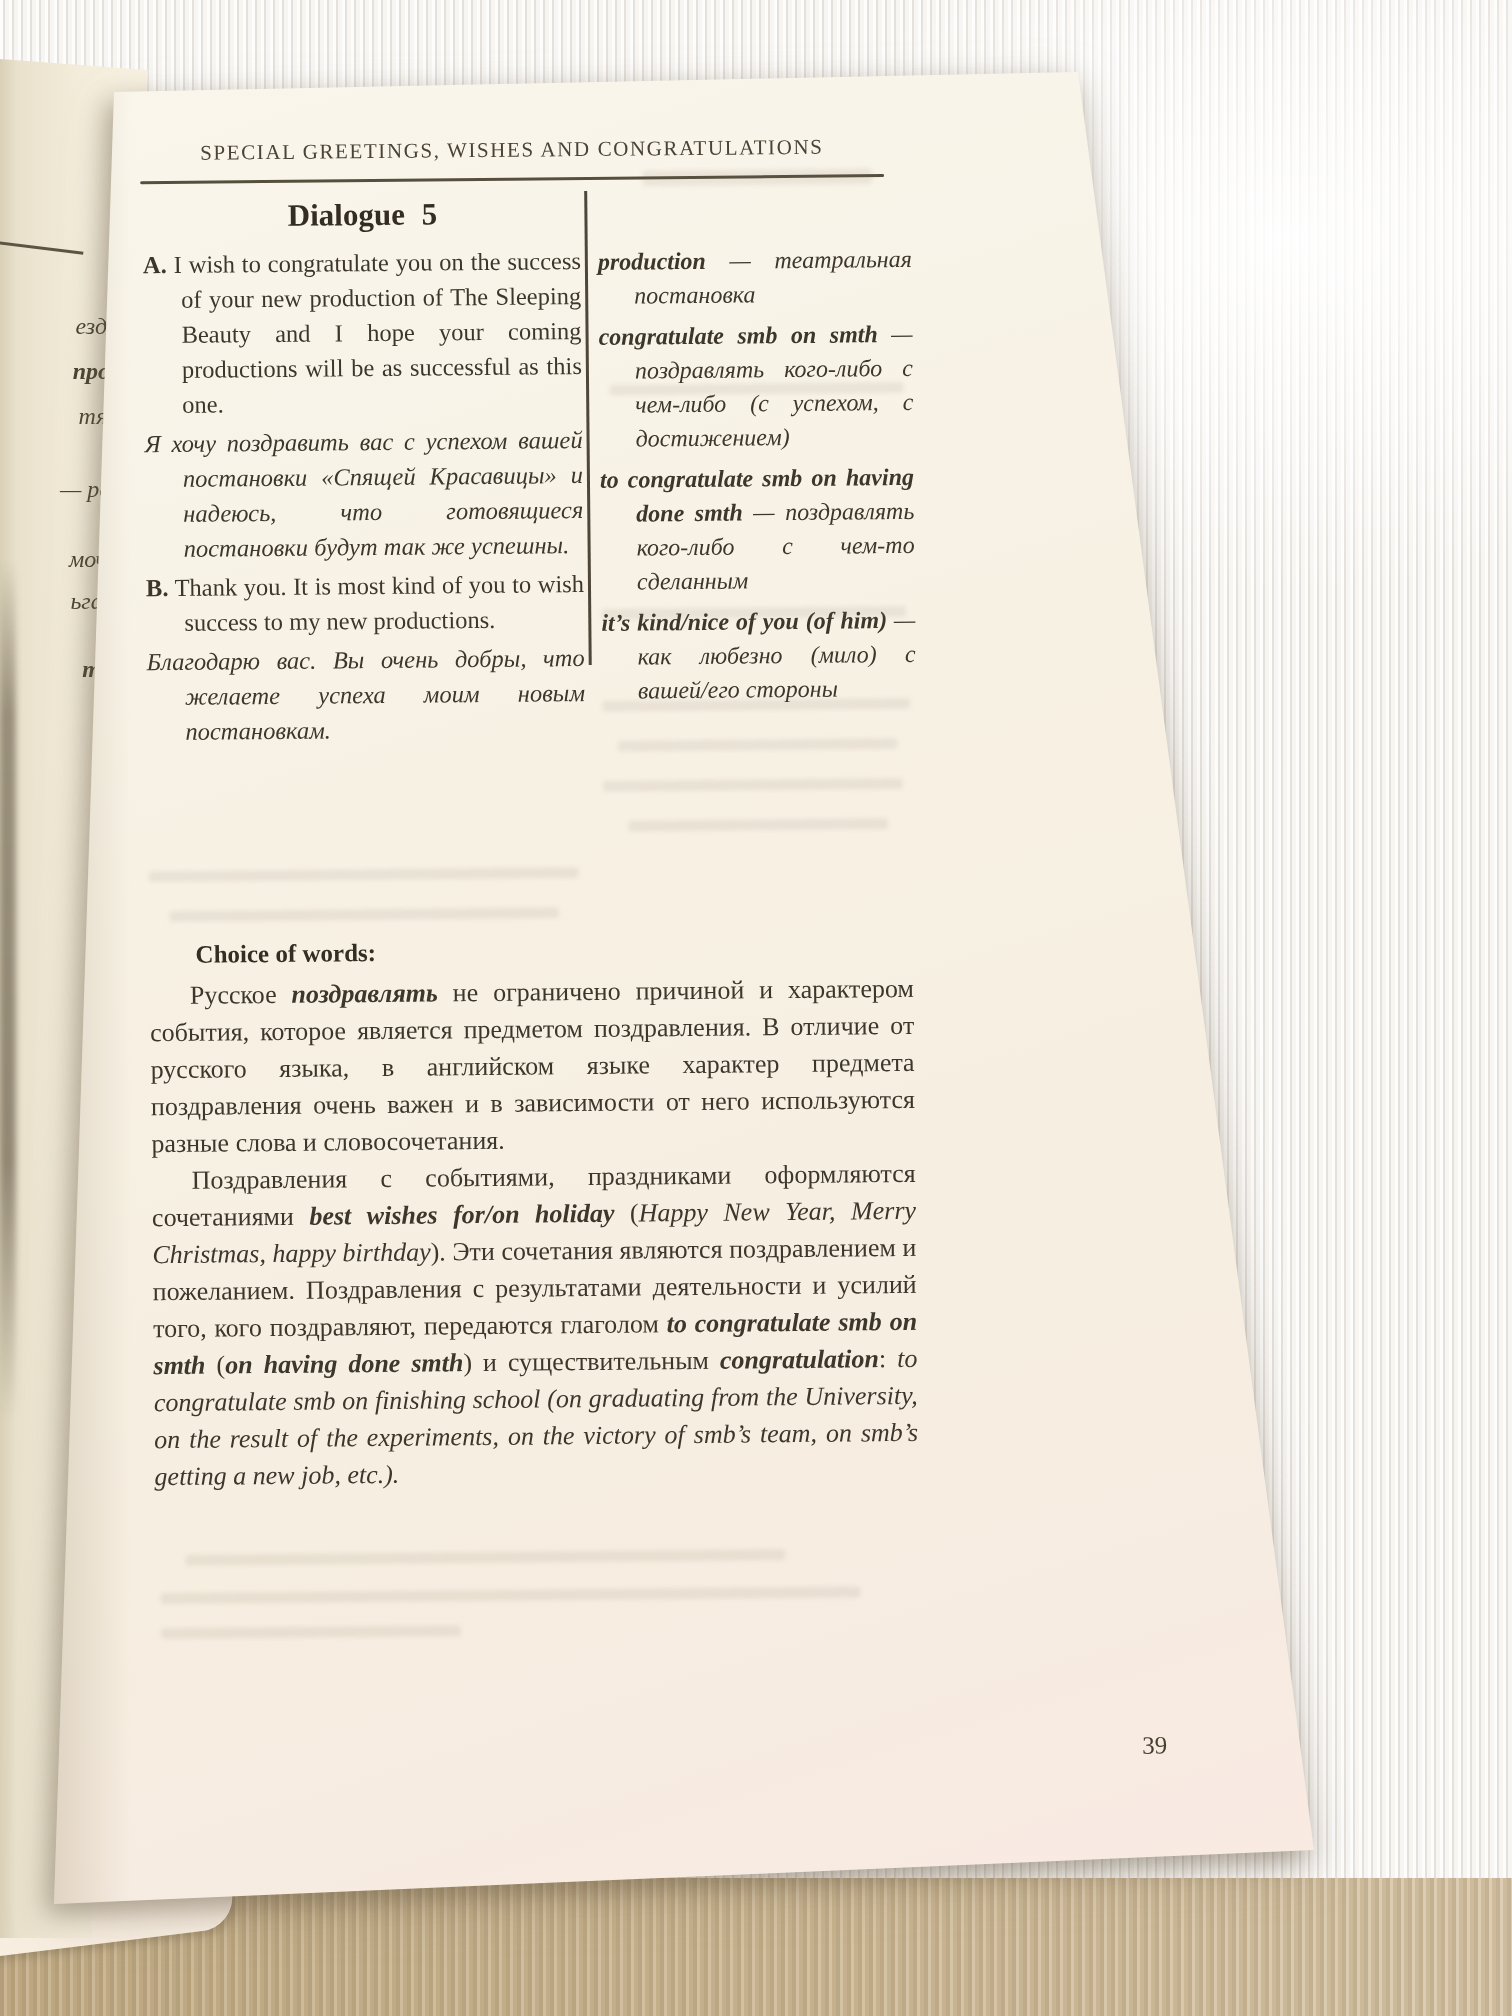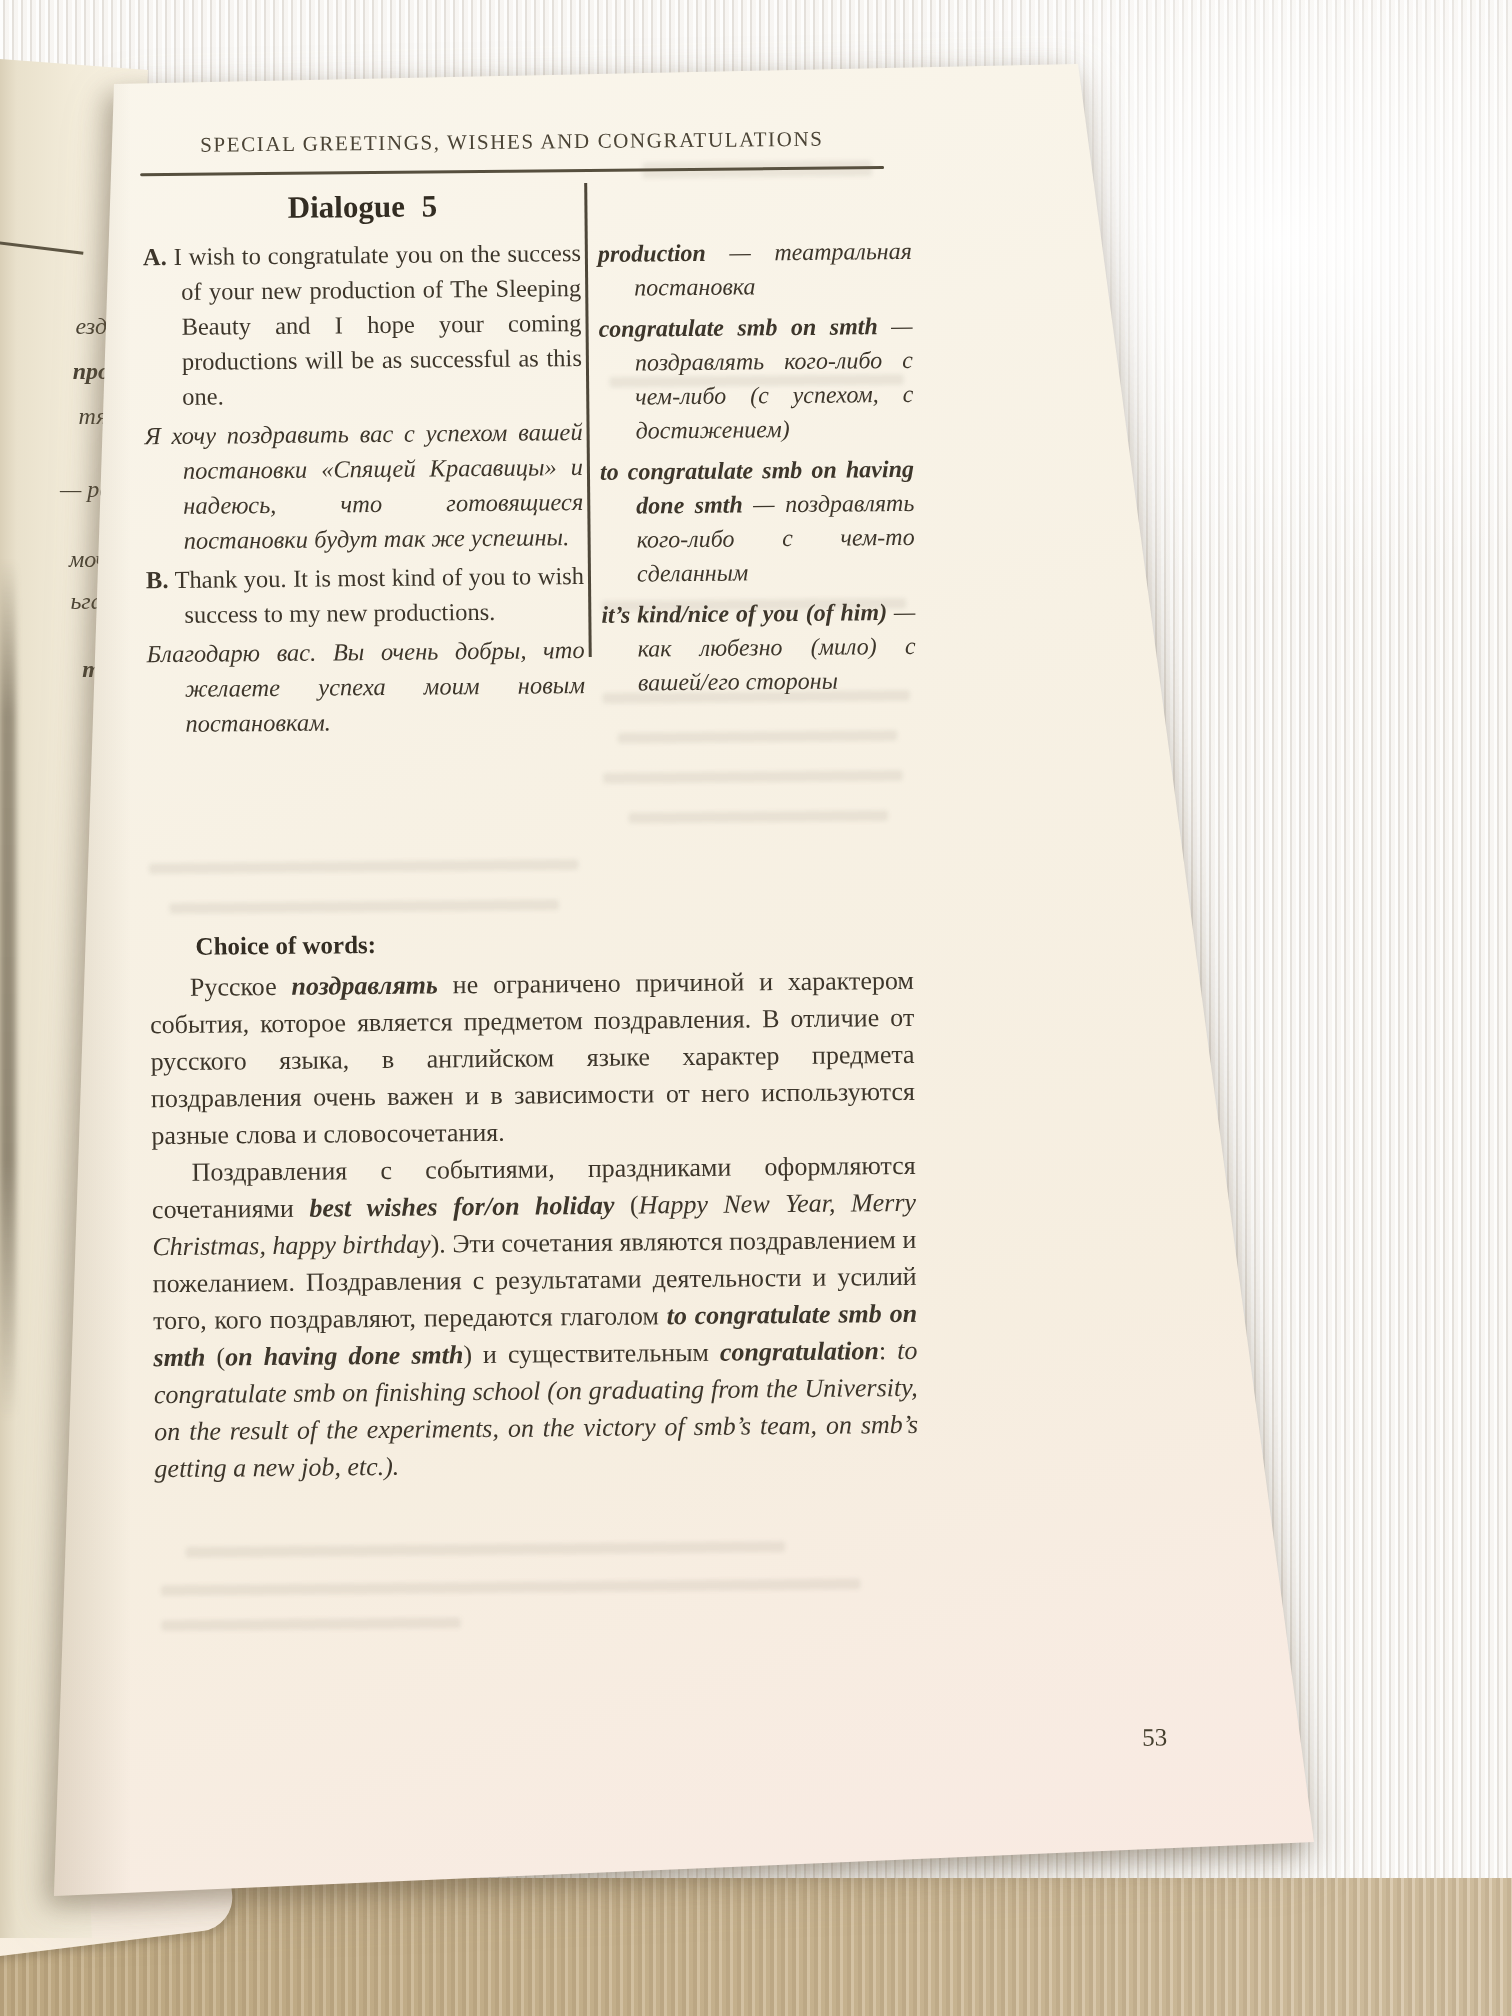--- a/index.html
+++ b/index.html
@@ -29,21 +29,21 @@
     background:linear-gradient(180deg,rgba(80,70,52,0) 0%,rgba(80,70,52,0.5) 18%,rgba(80,70,52,0.55) 70%,rgba(80,70,52,0) 100%);
     filter:blur(3px);}
   .left-rule{position:absolute;left:0;top:182px;width:96px;height:3px;background:#5d5543;
     transform:rotate(7deg);transform-origin:left center;}
   .frag{position:absolute;right:30px;font-style:italic;font-size:24px;color:#4a4334;white-space:nowrap;}
   .frag.f0{top:255px;} .frag.f1{top:300px;font-weight:bold;} .frag.f2{top:345px;}
   .frag.f3{top:418px;} .frag.f4{top:488px;} .frag.f5{top:530px;}
   .frag.f6{top:598px;font-weight:bold;} .frag.f7{top:668px;}
 
   
-  .page-wrap{position:absolute;left:40px;top:40px;width:1300px;height:1912px;
+  .page-wrap{position:absolute;left:40px;top:48px;width:1300px;height:1912px;
     filter:drop-shadow(-8px 10px 12px rgba(95,82,60,0.38)) drop-shadow(4px 14px 22px rgba(120,105,80,0.25));}
   .page{position:absolute;inset:0;
     clip-path:polygon(74px 44px, 1038px 24px, 1274px 1802px, 14px 1856px);
     background-image:
       linear-gradient(90deg, rgba(150,132,100,0.28) 0%, rgba(150,132,100,0) 7%),
       linear-gradient(163deg,#faf6ec 0%, #f7f1e4 38%, #f6eee0 68%, #f8ebe2 88%, #f9e9e1 100%);}
   .content{position:absolute;inset:0;transform:rotate(-0.55deg);color:#3d362b;}
 
   .header-title{position:absolute;top:88px;left:118px;width:724px;text-align:center;
     font-size:21px;letter-spacing:1.6px;color:#4b4436;white-space:nowrap;}
@@ -131,21 +131,21 @@
           <p><span class="b i">to congratulate smb on having done smth</span><span class="i"> — поздравлять кого-либо с чем-то сделанным</span></p>
           <p><span class="b i">it’s kind/nice of you (of him)</span><span class="i"> — как любезно (мило) с вашей/его стороны</span></p>
         </div>
 
         <div class="choice">
           <p class="choice-heading">Choice of words:</p>
           <p class="para" lang="ru"><span>Русское </span><span class="b i">поздравлять</span><span> не ограничено причиной и характером события, которое является предметом поздравления. В отличие от русского языка, в английском языке характер предмета поздравления очень важен и в зависимости от него используются разные слова и словосочетания.</span></p>
           <p class="para" lang="ru"><span>Поздравления с событиями, праздниками оформляются сочетаниями </span><span class="b i">best wishes for/on holiday</span><span> (</span><span class="i">Happy New Year, Merry Christmas, happy birthday</span><span>). Эти сочетания являются поздравлением и пожеланием. Поздравления с результатами деятельности и усилий того, кого поздравляют, передаются глаголом </span><span class="b i">to congratulate smb on smth</span><span> (</span><span class="b i">on having done smth</span><span>) и существительным </span><span class="b i">congratulation</span><span>: </span><span class="i">to congratulate smb on finishing school (on graduating from the University, on the result of the experiments, on the victory of smb’s team, on smb’s getting a new job, etc.).</span></p>
         </div>
 
-        <div class="page-number">53</div>
+        <div class="page-number">39</div>
 
         <div class="smudge s1"></div>
         <div class="smudge s2"></div>
         <div class="smudge s3"></div>
         <div class="smudge s4"></div>
         <div class="smudge s5"></div>
         <div class="smudge s6"></div>
         <div class="smudge s7"></div>
         <div class="smudge s8"></div>
         <div class="smudge s9"></div>

